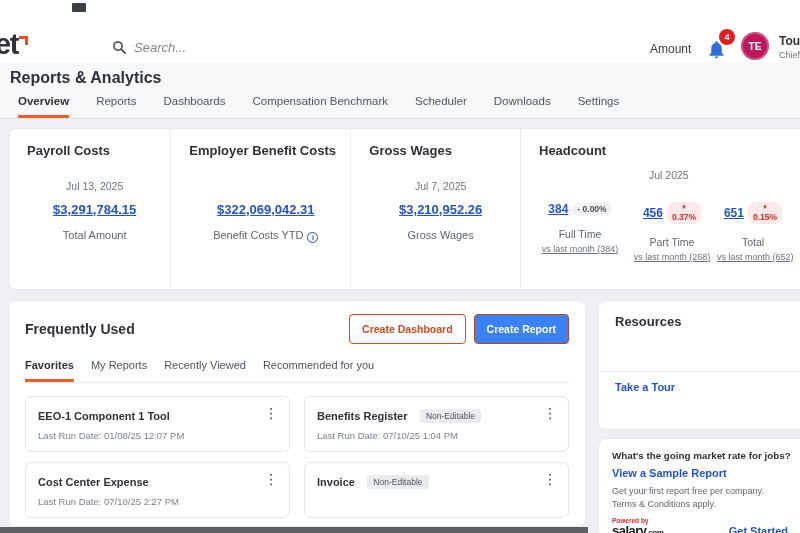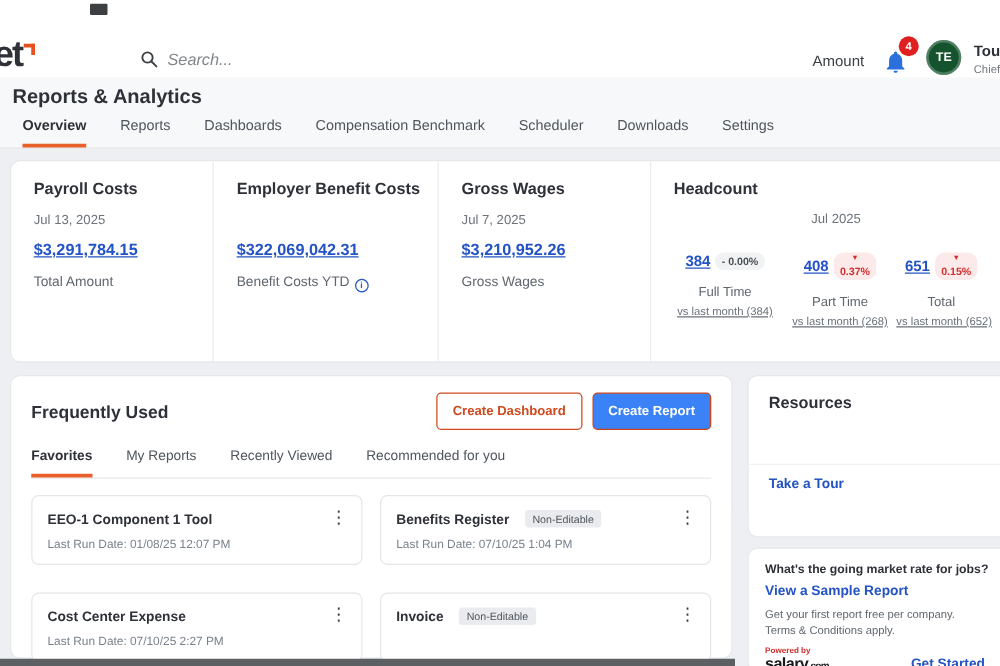--- a/index.html
+++ b/index.html
@@ -10,21 +10,21 @@
   .corner-mark { position:absolute; left:72px; top:3px; width:14px; height:9px; background:#3c4043; border-radius:1px; }
   .logo { position:absolute; left:-5px; top:28px; font-size:29px; font-weight:bold; color:#2e3138; letter-spacing:-1.5px; }
   .logo-bracket { display:inline-block; width:9px; height:9px; border-top:3px solid #e8501f; border-right:3px solid #e8501f; margin-left:1px; margin-bottom:12px; vertical-align:middle; }
   .search-icon { position:absolute; left:112px; top:40px; width:15px; height:15px; }
   .search-input { position:absolute; left:134px; top:36px; width:220px; height:22px; border:none; outline:none; font-style:italic; font-size:13px; color:#80868c; background:transparent; font-family:"Liberation Sans", sans-serif; }
   .search-input::placeholder { color:#80868c; font-style:italic; }
   .company-name { position:absolute; left:650px; top:42px; font-size:12px; color:#3c4043; }
   .bell-wrap { position:absolute; left:706px; top:35px; width:34px; height:28px; cursor:pointer; }
   .bell-svg { width:21px; height:21px; position:absolute; left:0; top:4px; }
   .notif-badge { position:absolute; left:13px; top:-6px; width:16px; height:16px; border-radius:50%; background:#e02020; color:#fff; font-size:9px; font-weight:bold; display:flex; align-items:center; justify-content:center; }
-  .avatar { position:absolute; left:741px; top:32px; width:28px; height:28px; border-radius:50%; background:#14532d; color:#fff; font-size:10px; font-weight:bold; display:flex; align-items:center; justify-content:center; box-shadow:inset 0 0 0 2px rgba(255,255,255,0.25); cursor:pointer; }
+  .avatar { position:absolute; left:741px; top:32px; width:28px; height:28px; border-radius:50%; background:#be185d; color:#fff; font-size:10px; font-weight:bold; display:flex; align-items:center; justify-content:center; box-shadow:inset 0 0 0 2px rgba(255,255,255,0.25); cursor:pointer; }
   .user-block { position:absolute; left:779px; top:34px; width:70px; cursor:pointer; }
   .user-name { font-size:12px; font-weight:bold; color:#2e3138; }
   .user-role { font-size:9px; color:#70767d; margin-top:2px; white-space:nowrap; }
 
   
   .subheader { position:absolute; top:62px; left:0; right:0; height:57px; background:#f7f8f9; border-bottom:1px solid #dfe2e4; }
   .page-title { padding:7px 0 0 10px; font-size:16px; font-weight:bold; color:#2e3138; }
   .page-tabs { position:absolute; left:18px; bottom:0; display:flex; gap:27px; font-size:11.5px; color:#4f555c; }
   .page-tab { padding-bottom:8px; border-bottom:3px solid transparent; cursor:pointer; white-space:nowrap; }
   .page-tab.active { color:#2e3138; font-weight:bold; border-bottom-color:#e8612c; }
@@ -32,21 +32,21 @@
   .content-bg { position:absolute; top:119px; left:0; right:0; bottom:0; background:#edeff2; }
 
   
   .stats { position:absolute; top:128px; left:8px; width:794px; height:162px; background:#fff; border:1px solid #e6e8ea; border-radius:8px 0 0 8px; display:flex; }
   .stat { padding:14px 8px 0 18px; }
   .stat-c1 { width:172px; }
   .stat-c2 { width:192px; border-left:1px solid #ececee; }
   .stat-c3 { width:181px; border-left:1px solid #ececee; }
   .stat-c4 { flex:1; border-left:1px solid #ececee; position:relative; }
   .stat-title { font-size:13px; font-weight:bold; color:#2e3138; }
-  .stat-center { margin-top:12px; }
+  .stat-center { text-align:center; margin-top:22px; }
   .stat-date { font-size:10.5px; color:#6c737b; height:15px; }
   .stat-amount { display:inline-block; margin-top:7px; font-size:13px; font-weight:bold; color:#2353c4; text-decoration:underline; cursor:pointer; }
   .stat-label { margin-top:11px; font-size:11px; color:#5f666e; }
   .info-icon { display:inline-flex; width:11px; height:11px; border:1px solid #2353c4; border-radius:50%; color:#2353c4; font-size:7px; font-weight:bold; align-items:center; justify-content:center; margin-left:4px; vertical-align:-1px; cursor:pointer; font-style:normal; }
 
   
   .hc-date { position:absolute; left:128px; top:40px; font-size:10.5px; color:#6c737b; }
   .hc-metrics { display:flex; margin-top:44px; padding-right:4px; }
   .hc-metric { text-align:center; }
   .hc-m1 { width:82px; }
@@ -63,24 +63,24 @@
   .hc-m1 .hc-comp { width:78px; margin-left:auto; margin-right:auto; }
   .hc-m2 .hc-comp, .hc-m3 .hc-comp { white-space:nowrap; }
 
   
   .fu { position:absolute; top:300px; left:8px; width:578px; height:227px; background:#fff; border:1px solid #e6e8ea; border-radius:8px; padding:13px 16px; }
   .fu-head { display:flex; align-items:center; }
   .fu-title { font-size:14px; font-weight:bold; color:#2e3138; flex:1; }
   .btn { font-size:10.5px; font-weight:bold; padding:8px 12px; border-radius:4px; cursor:pointer; font-family:"Liberation Sans", sans-serif; }
   .btn-outline { border:1px solid #cf4a1f; color:#cf4a1f; background:#fff; margin-right:8px; }
   .btn-solid { border:1px solid #cb4218; background:#3b82f6; color:#fff; }
-  .fu-tabs { display:flex; gap:27px; margin-top:15px; border-bottom:1px solid #e7e9eb; font-size:11px; color:#4f555c; }
+  .fu-tabs { display:flex; gap:17px; margin-top:15px; border-bottom:1px solid #e7e9eb; font-size:11px; color:#4f555c; }
   .fu-tab { padding-bottom:8px; border-bottom:3px solid transparent; cursor:pointer; }
   .fu-tab.active { color:#2e3138; font-weight:bold; border-bottom-color:#e8612c; }
-  .fu-grid { display:grid; grid-template-columns:1fr 1fr; gap:22px 14px; margin-top:13px; }
+  .fu-grid { display:grid; grid-template-columns:1fr 1fr; gap:10px 14px; margin-top:13px; }
   .report-card { border:1px solid #e4e6e8; border-radius:6px; padding:9px 12px 10px; position:relative; min-height:42px; background:#fff; cursor:pointer; }
   .report-name { font-size:11px; font-weight:bold; color:#2e3138; display:inline; }
   .mini-badge { display:inline-block; margin-left:8px; background:#e9ebee; color:#4f555c; font-size:8.5px; padding:2px 6px; border-radius:3px; vertical-align:1px; }
   .report-date { margin-top:6px; font-size:9.5px; color:#7a828c; }
   .kebab { position:absolute; right:11px; top:9px; font-size:14px; color:#3c4043; cursor:pointer; line-height:1.1; }
 
   
   .resources { position:absolute; top:300px; left:598px; width:204px; height:130px; background:#fff; border:1px solid #e6e8ea; border-radius:8px 0 0 8px; }
   .res-title { padding:13px 16px 10px; font-size:13px; font-weight:bold; color:#2e3138; }
   .res-link { padding:9px 16px; border-top:1px solid #eef0f2; font-size:11px; font-weight:bold; color:#2353c4; cursor:pointer;margin-top:32px; }
@@ -182,21 +182,21 @@
           <div class="hc-top">
             <span class="hc-value">384</span>
             <span class="pill flat">- 0.00%</span>
           </div>
           <div class="hc-label">Full Time</div>
           <div class="hc-comp">vs last month (384)</div>
         </div>
 
         <div class="hc-metric hc-m2">
           <div class="hc-top">
-            <span class="hc-value">408</span>
+            <span class="hc-value">456</span>
             <span class="pill down">
                 <span class="tri">▼</span>
                 <span>0.37%</span>
               </span>
           </div>
           <div class="hc-label">Part Time</div>
           <div class="hc-comp">vs last month (268)</div>
         </div>
 
         <div class="hc-metric hc-m3">

